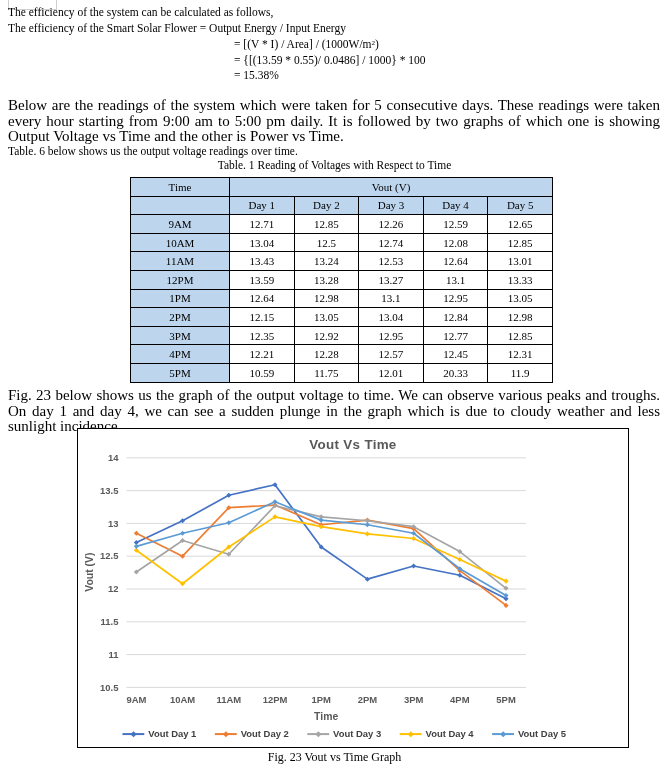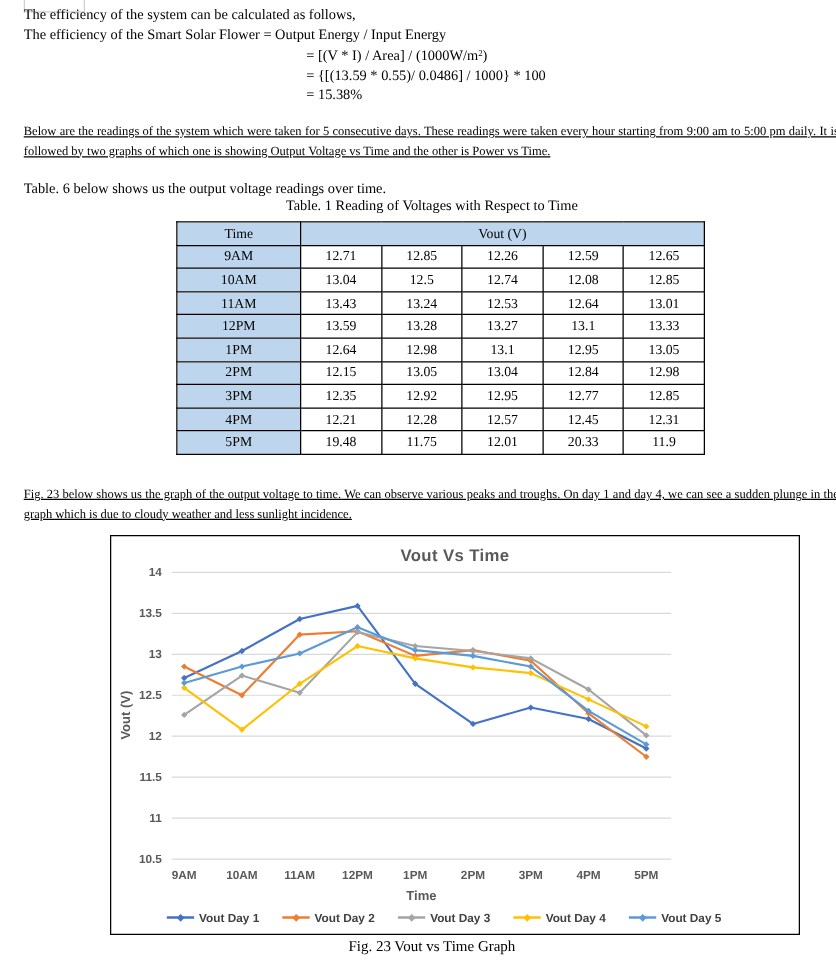--- a/index.html
+++ b/index.html
@@ -1,23 +1,23 @@
 <!DOCTYPE html>
 <html><head>
 <meta charset="utf-8">
 <style>
   html,body{margin:0;padding:0;}
   body{
     width:669px;height:777px;background:#ffffff;position:relative;
     font-family:"Liberation Serif", serif;color:#000;
     -webkit-font-smoothing:antialiased;overflow:hidden;
   }
-  .abs{position:absolute;margin-left:11px;}
+  .abs{position:absolute;}
   .doc-line{font-size:11.5px;line-height:15.5px;white-space:nowrap;}
-  .doc-par{font-size:10px;line-height:15.5px;text-align:justify;text-decoration:underline;}
+  .doc-par{font-size:15px;line-height:15.5px;text-align:justify;}
   .formula-block{font-size:11.5px;line-height:15.5px;}
   .formula-block sub{font-size:0.62em;vertical-align:-0.25em;}
   .formula-block sup{font-size:0.62em;vertical-align:0.45em;}
   .centered{width:100%;text-align:center;}
   .artifact{left:8px;top:0;width:47px;height:9px;border:1px solid #cfcfcf;border-top:none;}
 
   table.vtable{
     left:130px;top:177px;width:423px;border-collapse:collapse;table-layout:fixed;
     font-size:11px;text-align:center;
   }
@@ -56,20 +56,28 @@
 
 <div class="abs doc-line" style="left:8px;top:144px;">Table. 6 below shows us the output voltage readings over time.</div>
 <div class="abs centered table-title">Table. 1 Reading of Voltages with Respect to Time</div>
 
 <table class="abs vtable">
   <thead>
     <tr>
       <th style="width: 98px; background: rgb(189, 214, 238);" class="hdr">Time</th>
       <th colspan="5" class="hdr" style="background: rgb(189, 214, 238);">Vout (V)</th>
     </tr>
+    <tr>
+      <th class="hdr" style="background: rgb(189, 214, 238);"></th>
+      <th class="hdr" style="background: rgb(189, 214, 238);">Day 1</th>
+      <th class="hdr" style="background: rgb(189, 214, 238);">Day 2</th>
+      <th class="hdr" style="background: rgb(189, 214, 238);">Day 3</th>
+      <th class="hdr" style="background: rgb(189, 214, 238);">Day 4</th>
+      <th class="hdr" style="background: rgb(189, 214, 238);">Day 5</th>
+    </tr>
   </thead>
   <tbody>
       <tr>
         <td style="background: rgb(189, 214, 238);">9AM</td>
         <td>12.71</td>
         <td>12.85</td>
         <td>12.26</td>
         <td>12.59</td>
         <td>12.65</td>
       </tr>
@@ -124,21 +132,21 @@
       <tr>
         <td style="background: rgb(189, 214, 238);">4PM</td>
         <td>12.21</td>
         <td>12.28</td>
         <td>12.57</td>
         <td>12.45</td>
         <td>12.31</td>
       </tr>
       <tr>
         <td style="background: rgb(189, 214, 238);">5PM</td>
-        <td>19.48</td>
+        <td>10.59</td>
         <td>11.75</td>
         <td>12.01</td>
         <td>20.33</td>
         <td>11.9</td>
       </tr>
     </tbody>
 </table>
 
 <div class="abs doc-par" style="left:8px;top:388px;width:652px;">Fig. 23 below shows us the graph of the output voltage to time. We can observe various peaks and troughs. On day 1 and day 4, we can see a sudden plunge in the graph which is due to cloudy weather and less sunlight incidence.</div>
 

